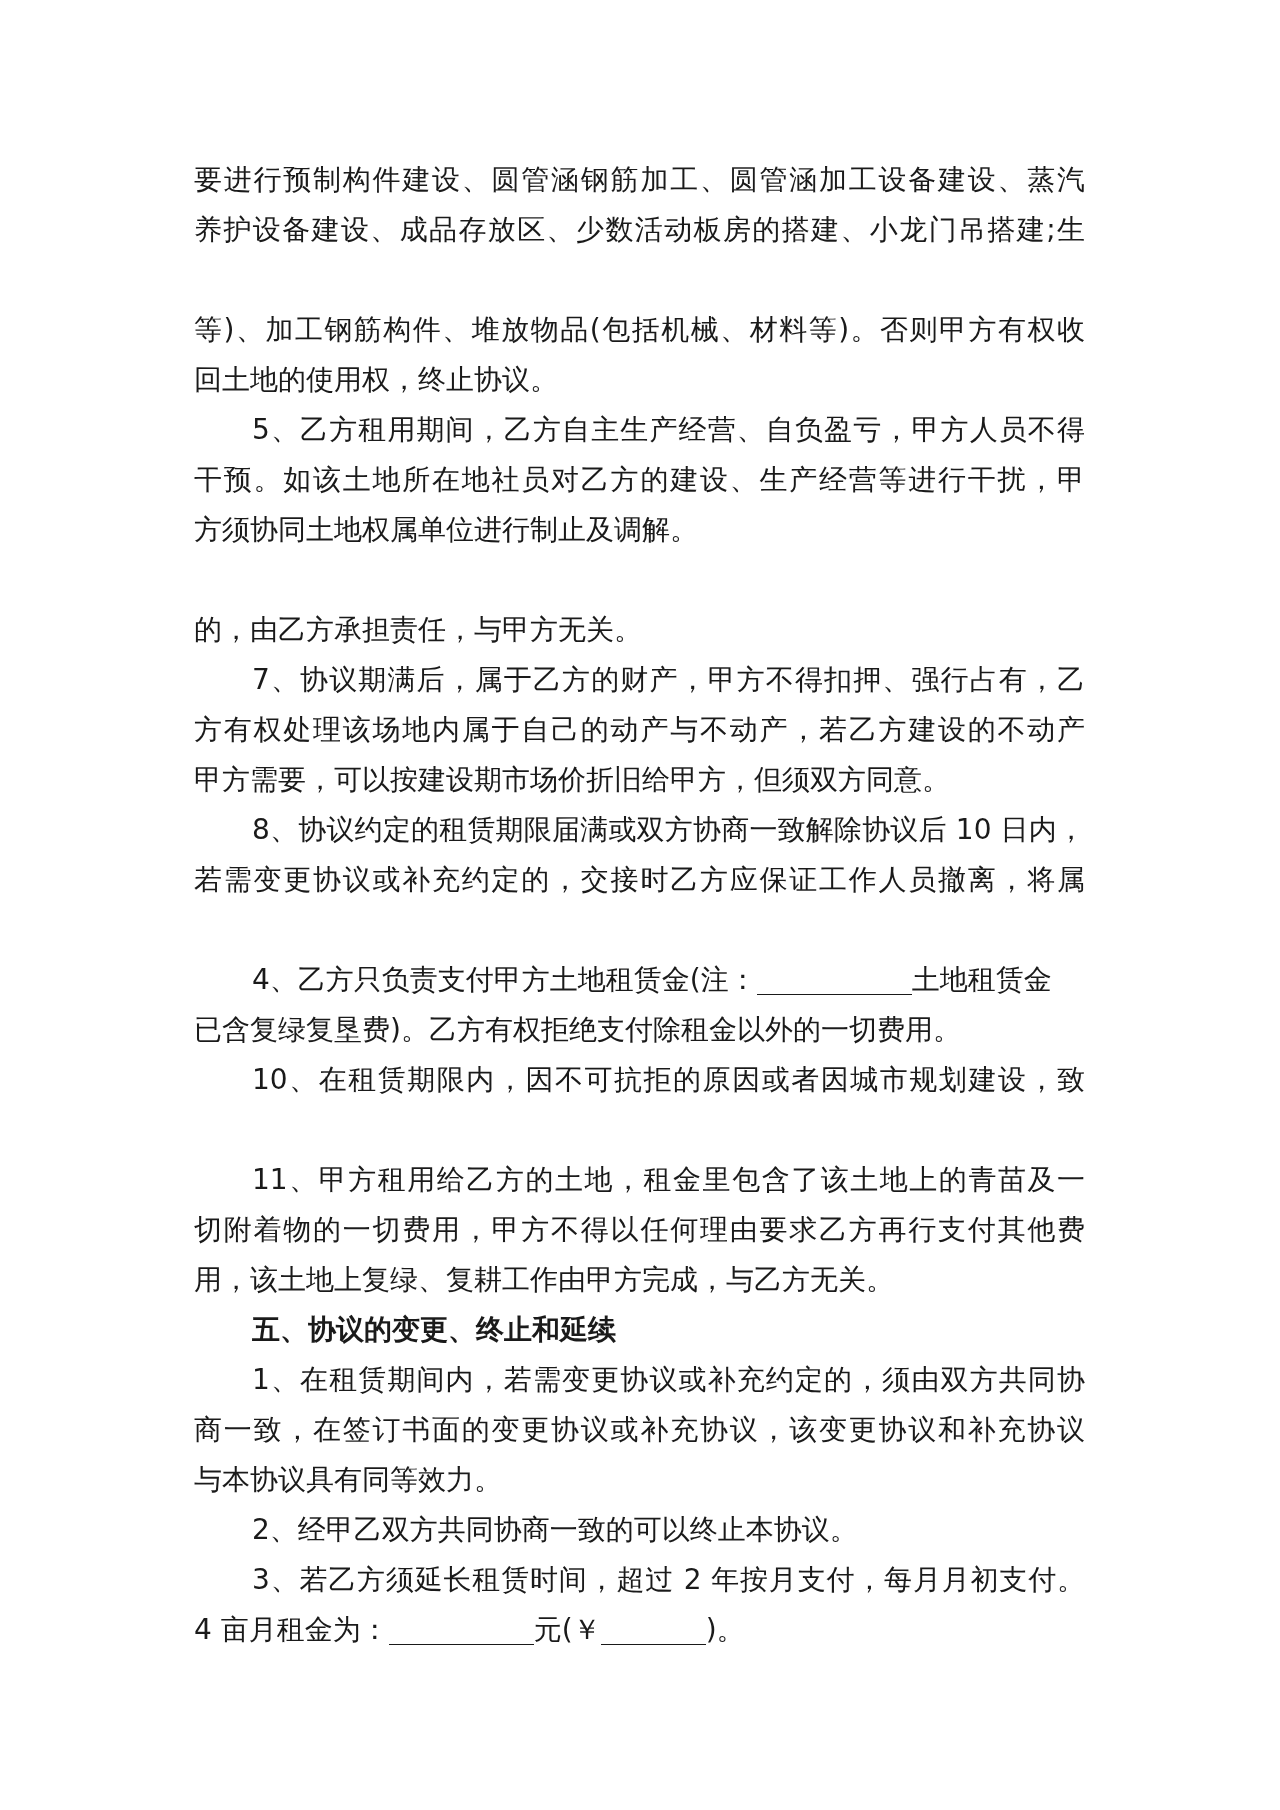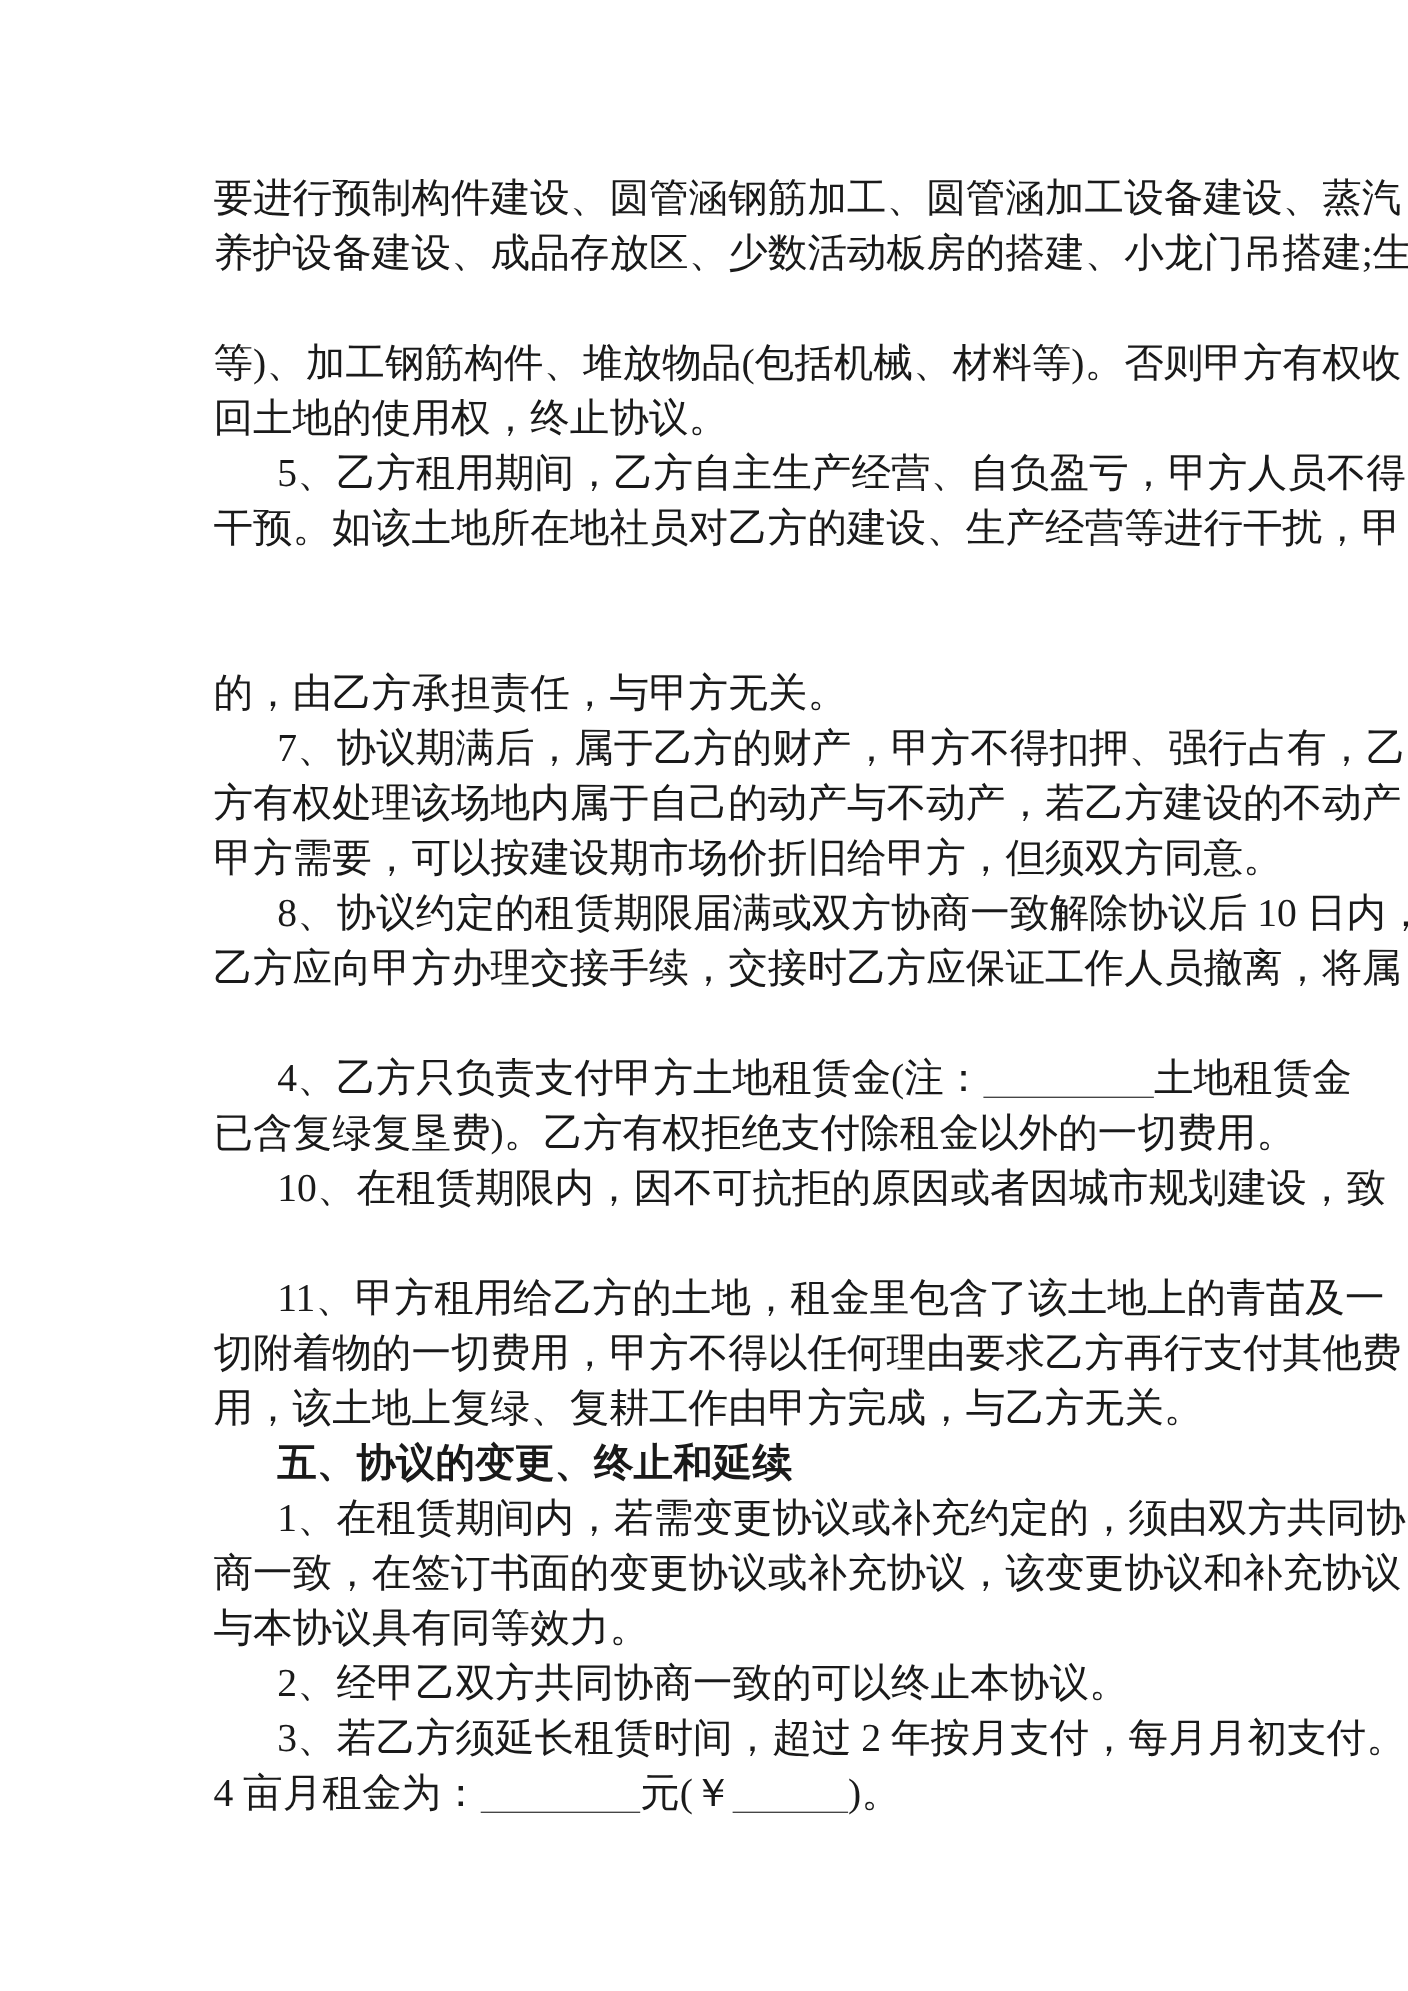--- a/index.html
+++ b/index.html
@@ -1,41 +1,42 @@
 <!DOCTYPE html>
 <html><head>
 <meta charset="utf-8">
 <style>
   html, body { margin: 0; padding: 0; background: #ffffff; }
   body { width: 1280px; height: 1810px; position: relative; overflow: hidden;
          font-family: "DejaVu Sans", "Liberation Sans", sans-serif; color: #1a1a1a; }
   .page { position: absolute; left: 0; top: 0; width: 1280px; height: 1810px; background: #fff; }
   .line { position: absolute; left: 194px; width: 891px; height: 50px; line-height: 50px;
-          font-size: 36px; white-space: nowrap; overflow: visible; font-family: Liberation Serif, serif; }
+          font-size: 28px; white-space: nowrap; overflow: visible; }
   .line.just { text-align: justify; text-align-last: justify; }
   .line.indent { left: 252px; width: 833px; }
   .line.bold { font-weight: bold; }
   .blank { display: inline-block; border-bottom: 1.5px solid #1a1a1a; height: 34px; vertical-align: -6px; }
 </style>
 </head>
 <body>
 
 <div class="page">
   <div class="line just" style="top:155px">要进行预制构件建设、圆管涵钢筋加工、圆管涵加工设备建设、蒸汽</div>
   <div class="line just" style="top:205px">养护设备建设、成品存放区、少数活动板房的搭建、小龙门吊搭建;生</div>
   <div class="line just" style="top:305px">等)、加工钢筋构件、堆放物品(包括机械、材料等)。否则甲方有权收</div>
   <div class="line" style="top:355px">回土地的使用权，终止协议。</div>
   <div class="line indent just" style="top:405px">5、乙方租用期间，乙方自主生产经营、自负盈亏，甲方人员不得</div>
   <div class="line just" style="top:455px">干预。如该土地所在地社员对乙方的建设、生产经营等进行干扰，甲</div>
+  <div class="line" style="top:505px">方须协同土地权属单位进行制止及调解。</div>
   <div class="line" style="top:605px">的，由乙方承担责任，与甲方无关。</div>
   <div class="line indent just" style="top:655px">7、协议期满后，属于乙方的财产，甲方不得扣押、强行占有，乙</div>
   <div class="line just" style="top:705px">方有权处理该场地内属于自己的动产与不动产，若乙方建设的不动产</div>
   <div class="line" style="top:755px">甲方需要，可以按建设期市场价折旧给甲方，但须双方同意。</div>
   <div class="line indent just" style="top:805px">8、协议约定的租赁期限届满或双方协商一致解除协议后 10 日内，</div>
-  <div class="line just" style="top:855px">乙方应向甲方办理交接手续，交接时乙方应保证工作人员撤离，将属</div>
+  <div class="line just" style="top:855px">若需变更协议或补充约定的，交接时乙方应保证工作人员撤离，将属</div>
   <div class="line indent" style="top:955px">
     <span>4、乙方只负责支付甲方土地租赁金(注：</span><span class="blank" style="width:155px"></span><span>土地租赁金</span>
   </div>
   <div class="line" style="top:1005px">已含复绿复垦费)。乙方有权拒绝支付除租金以外的一切费用。</div>
   <div class="line indent just" style="top:1055px">10、在租赁期限内，因不可抗拒的原因或者因城市规划建设，致</div>
   <div class="line indent just" style="top:1155px">11、甲方租用给乙方的土地，租金里包含了该土地上的青苗及一</div>
   <div class="line" style="top:1255px">用，该土地上复绿、复耕工作由甲方完成，与乙方无关。</div>
   <div class="line just" style="top:1205px">切附着物的一切费用，甲方不得以任何理由要求乙方再行支付其他费</div>
   <div class="line indent bold" style="top:1305px">五、协议的变更、终止和延续</div>
   <div class="line indent just" style="top:1355px">1、在租赁期间内，若需变更协议或补充约定的，须由双方共同协</div>

